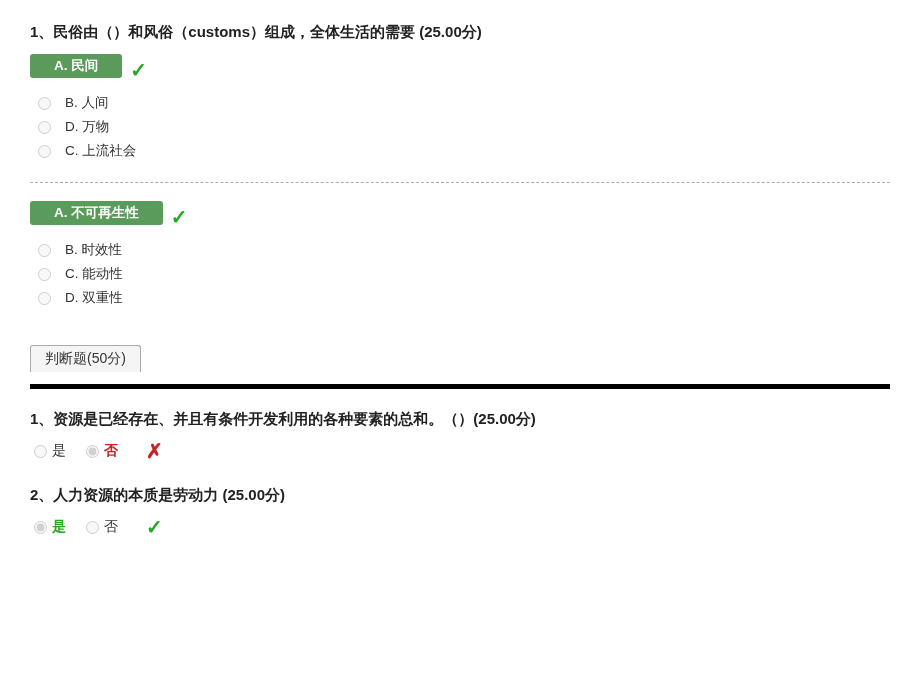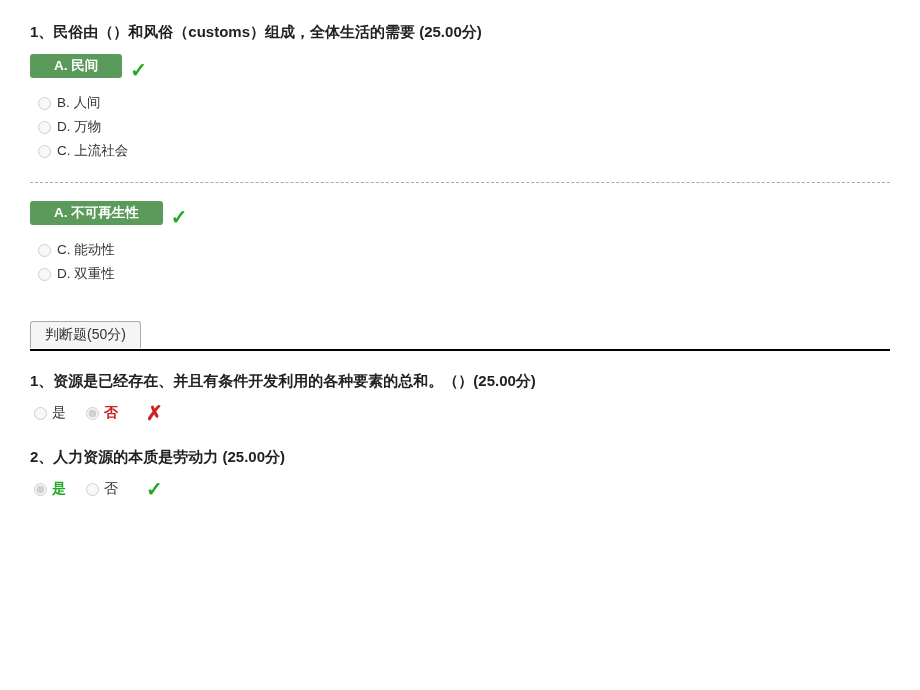--- a/index.html
+++ b/index.html
@@ -18,20 +18,21 @@
       font-size: 15px;
       font-weight: bold;
       margin-bottom: 10px;
       line-height: 1.6;
     }
     .option-row {
       display: flex;
       align-items: center;
       margin-bottom: 6px;
       margin-left: 8px;
+      gap: 8px;
     }
     .option-row input[type="radio"] {
       margin-right: 6px;
       accent-color: #555;
     }
     .option-label {
       font-size: 13.5px;
       color: #333;
     }
     .selected-option {
@@ -70,23 +71,23 @@
       border: 1px solid #aaa;
       border-bottom: none;
       padding: 4px 14px;
       font-size: 14px;
       color: #333;
       background: #f5f5f5;
       border-radius: 3px 3px 0 0;
       margin-bottom: 0;
     }
     .section-header {
-      border-bottom: 2px solid #000000;
+      border-bottom: 5px solid #000000;
       margin-bottom: 18px;
-      padding-bottom: 1px;
+      padding-bottom: 12px;
     }
     .tf-row {
       display: flex;
       align-items: center;
       gap: 20px;
       margin-left: 4px;
       margin-top: 6px;
     }
     .tf-option {
       display: flex;
@@ -147,20 +148,24 @@
 <hr class="divider">
 
 
 <div class="question-block">
   <div class="selected-answer-row">
     <span class="selected-option">A. 不可再生性</span>
     <span class="check-green">✓</span>
   </div>
   <div class="option-row">
     <input type="radio" disabled="" style="">
+    <span class="option-label">B. 时效性</span>
+  </div>
+  <div class="option-row">
+    <input type="radio" disabled="" style="">
     <span class="option-label">C. 能动性</span>
   </div>
   <div class="option-row">
     <input type="radio" disabled="" style="">
     <span class="option-label">D. 双重性</span>
   </div>
 </div>
 
 <br>
 

